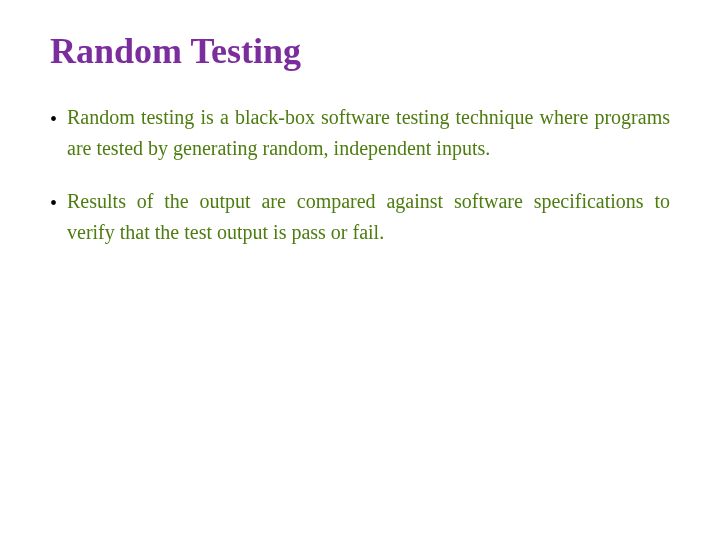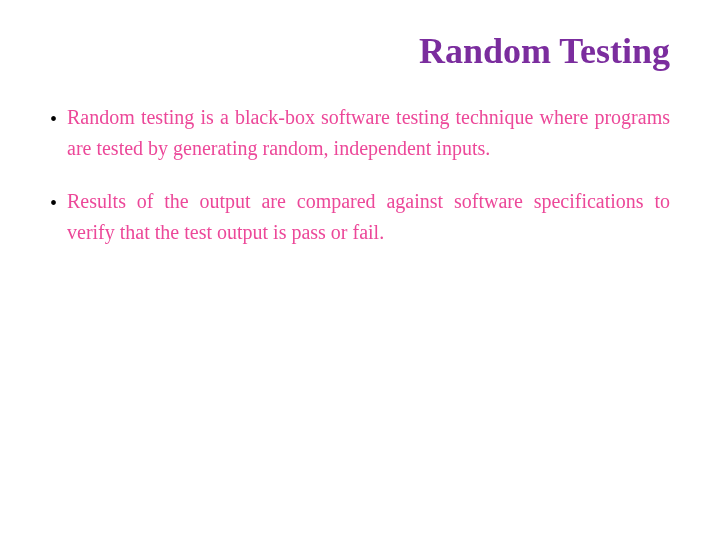--- a/index.html
+++ b/index.html
@@ -18,21 +18,21 @@
       align-items: center;
       padding: 30px 50px 30px 50px;
       overflow: hidden;
     }
 
     .title {
       font-size: 36px;
       font-weight: bold;
       color: #7b2d9e;
       margin-bottom: 30px;
-      text-align: right;
+      text-align: left;
       width: 100%;
     }
 
     .content {
       width: 100%;
       display: flex;
       flex-direction: column;
       gap: 22px;
     }
 
@@ -46,21 +46,21 @@
     .bullet-dot {
       font-size: 20px;
       color: #000;
       flex-shrink: 0;
       margin-top: 2px;
       line-height: 1.55;
     }
 
     .bullet-text {
       font-size: 20px;
-      color: #ec4899;
+      color: #4d7c0f;
       line-height: 1.55;
       text-align: justify;
     }
   </style>
 </head>
 <body>
 
 <h1 class="title">Random Testing</h1>
 
 <div class="content">

